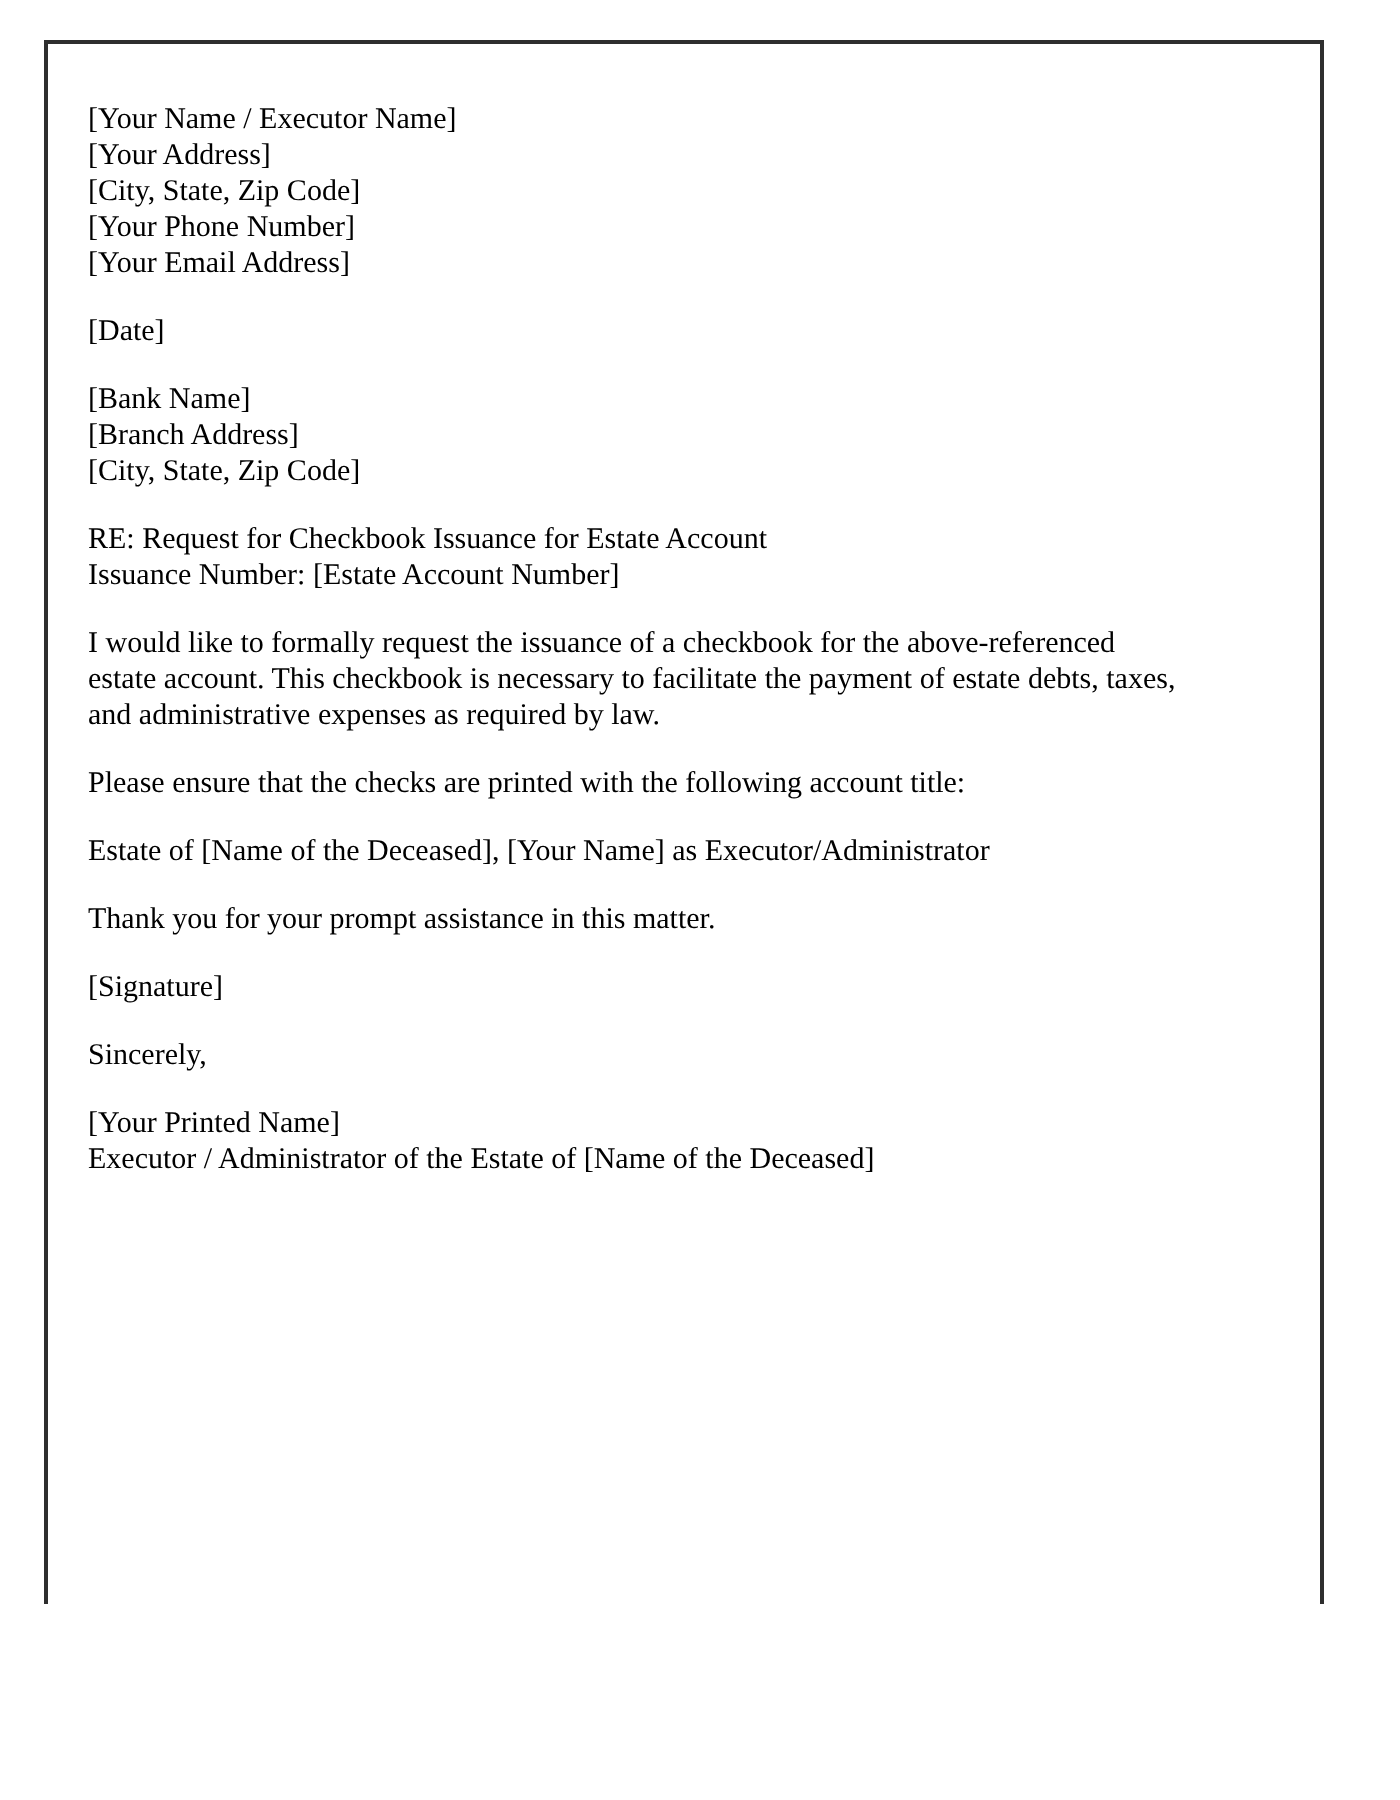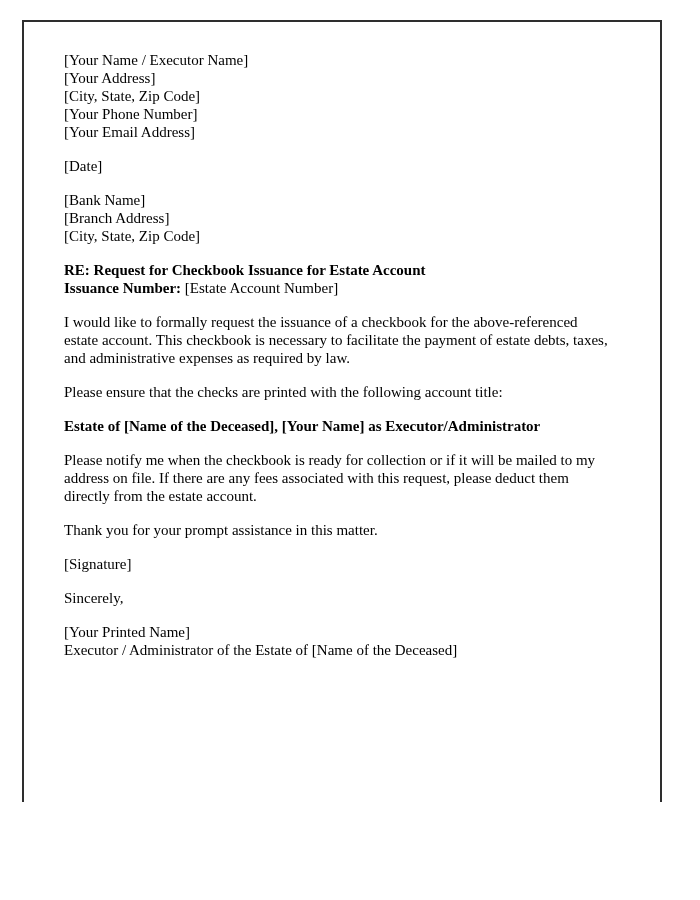--- a/index.html
+++ b/index.html
@@ -13,31 +13,31 @@
   }
   .page {
     position: absolute;
     left: 22px;
     top: 20px;
     box-sizing: border-box;
     width: 640px;
     height: 782px;
     border: 2px solid #2e2e2e;
     border-bottom: none;
-    padding: 29px 16px 0 40px;
+    padding: 29px 16px 0 20px;
     overflow: hidden;
     background: #ffffff;
   }
   .block {
     margin: 0 0 16px 0;
     font-size: 15px;
     line-height: 18px;
   }
   .line { line-height: 18px; }
-  .b { font-weight: bold; }
+  .b { font-weight: normal; }
 </style>
 </head>
 <body>
 
 <div class="canvas">
   <div class="page">
 
     <div class="block">[Your Name / Executor Name]<br>[Your Address]<br>[City, State, Zip Code]<br>[Your Phone Number]<br>[Your Email Address]</div>
 
     <div class="block">[Date]</div>
@@ -53,21 +53,20 @@
     </div>
 
 
 
     <div class="block">I would like to formally request the issuance of a checkbook for the above-referenced<br>estate account. This checkbook is necessary to facilitate the payment of estate debts, taxes,<br>and administrative expenses as required by law.</div>
 
     <div class="block">Please ensure that the checks are printed with the following account title:</div>
 
     <div class="block b">Estate of [Name of the Deceased], [Your Name] as Executor/Administrator</div>
 
-    <div class="block">Please notify me when the checkbook is ready for collection or if it will be mailed to my<br>address on file. If there are any fees associated with this request, please deduct them<br>directly from the estate account.</div>
 
 
     <div class="block">Thank you for your prompt assistance in this matter.</div>
 
     <div class="block">[Signature]</div>
 
     <div class="block">Sincerely,</div>
 
     <div class="block">[Your Printed Name]<br>Executor / Administrator of the Estate of [Name of the Deceased]</div>
 

